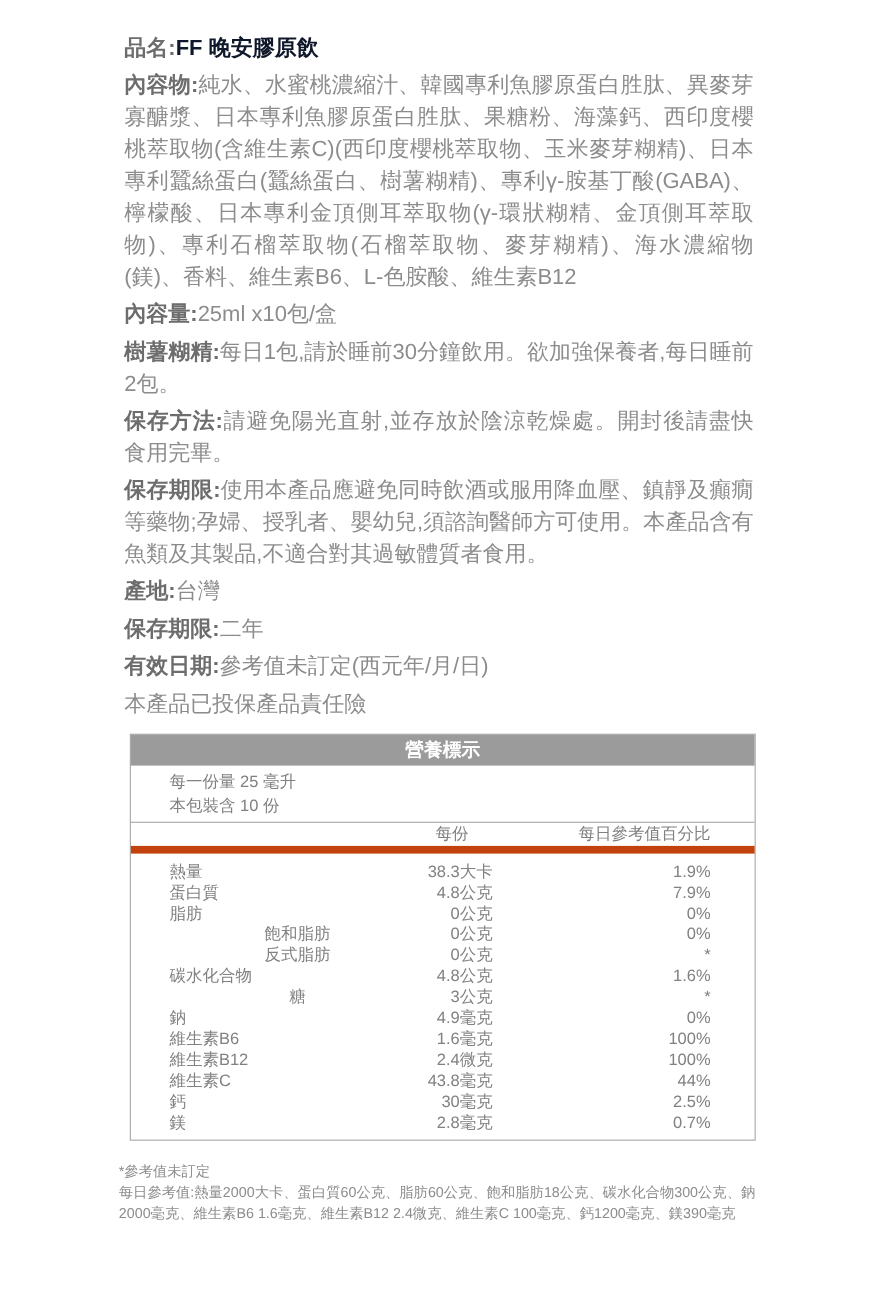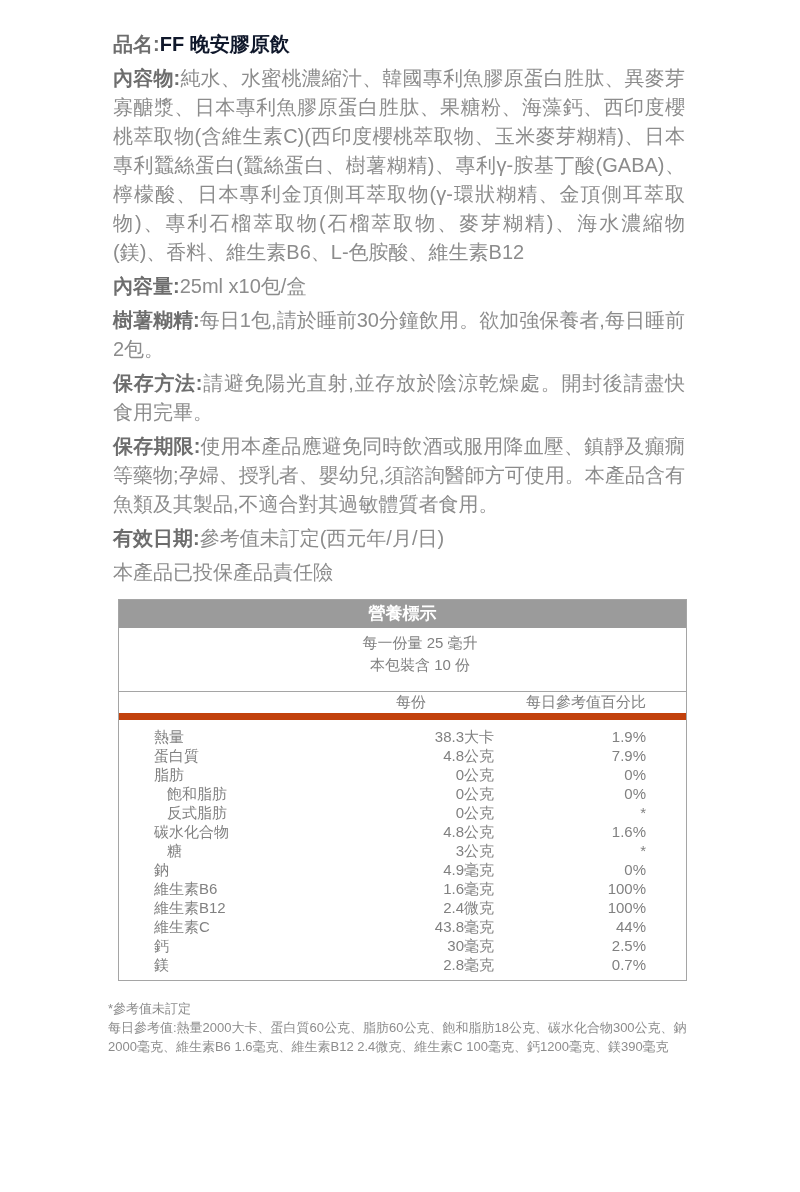--- a/index.html
+++ b/index.html
@@ -47,24 +47,23 @@
   .nt-header {
     height: 28px;
     line-height: 28px;
     background: #9b9b9b;
     color: #ffffff;
     text-align: center;
     font-weight: bold;
     font-size: 17px;
   }
   .nt-serving {
-    padding: 4px 0 15px 35px;
+    padding: 4px 0 3px 35px;
     line-height: 22px;
     border-bottom: 1px solid #a5a5a5;
-    text-align: center;
   }
   .nt-grid {
     display: grid;
     grid-template-columns: 220px 74px 1fr;
     padding-left: 35px;
     padding-right: 40px;
   }
   .nt-grid .c1 { text-align: left; }
   .nt-grid .c2 { text-align: right; }
   .nt-grid .c3 { text-align: right; }
@@ -72,23 +71,22 @@
     height: 28px;
     align-items: center;
     border-bottom: 7px solid #c2410c;
   }
   .nt-cols .c2 { text-align: center; }
   .nt-body {
     padding: 7px 0 6px 0;
   }
   .nt-row {
     line-height: 19px;
-    gap: 46px;
-  }
-  .nt-row.indent .c1 { padding-left: 13px; }
+  }
+  .nt-row.indent .c1 { padding-left: 13px; text-align: center; }
 
   
   .footnote {
     margin: 18px 16px 0 108px;
     width: 585px;
     font-size: 13px;
     line-height: 19px;
     color: #8c8c8c;
   }
   .footnote p { text-align: left; }
@@ -109,20 +107,26 @@
       <span class="lbl">內容量:</span><span class="val">25ml x10包/盒</span>
     </p>
     <p>
       <span class="lbl">樹薯糊精:</span><span class="val">每日1包,請於睡前30分鐘飲用。欲加強保養者,每日睡前2包。</span>
     </p>
     <p>
       <span class="lbl">保存方法:</span><span class="val">請避免陽光直射,並存放於陰涼乾燥處。開封後請盡快食用完畢。</span>
     </p>
     <p>
       <span class="lbl">保存期限:</span><span class="val">使用本產品應避免同時飲酒或服用降血壓、鎮靜及癲癇等藥物;孕婦、授乳者、嬰幼兒,須諮詢醫師方可使用。本產品含有魚類及其製品,不適合對其過敏體質者食用。</span>
+    </p>
+    <p>
+      <span class="lbl">產地:</span><span class="val">台灣</span>
+    </p>
+    <p>
+      <span class="lbl">保存期限:</span><span class="val">二年</span>
     </p>
     <p>
       <span class="lbl">有效日期:</span><span class="val">參考值未訂定(西元年/月/日)</span>
     </p>
     <p class="insurance">本產品已投保產品責任險</p>
   </section>
 
   <section class="nt-wrap">
     <div class="nt-header">營養標示</div>
     <div class="nt-serving">

